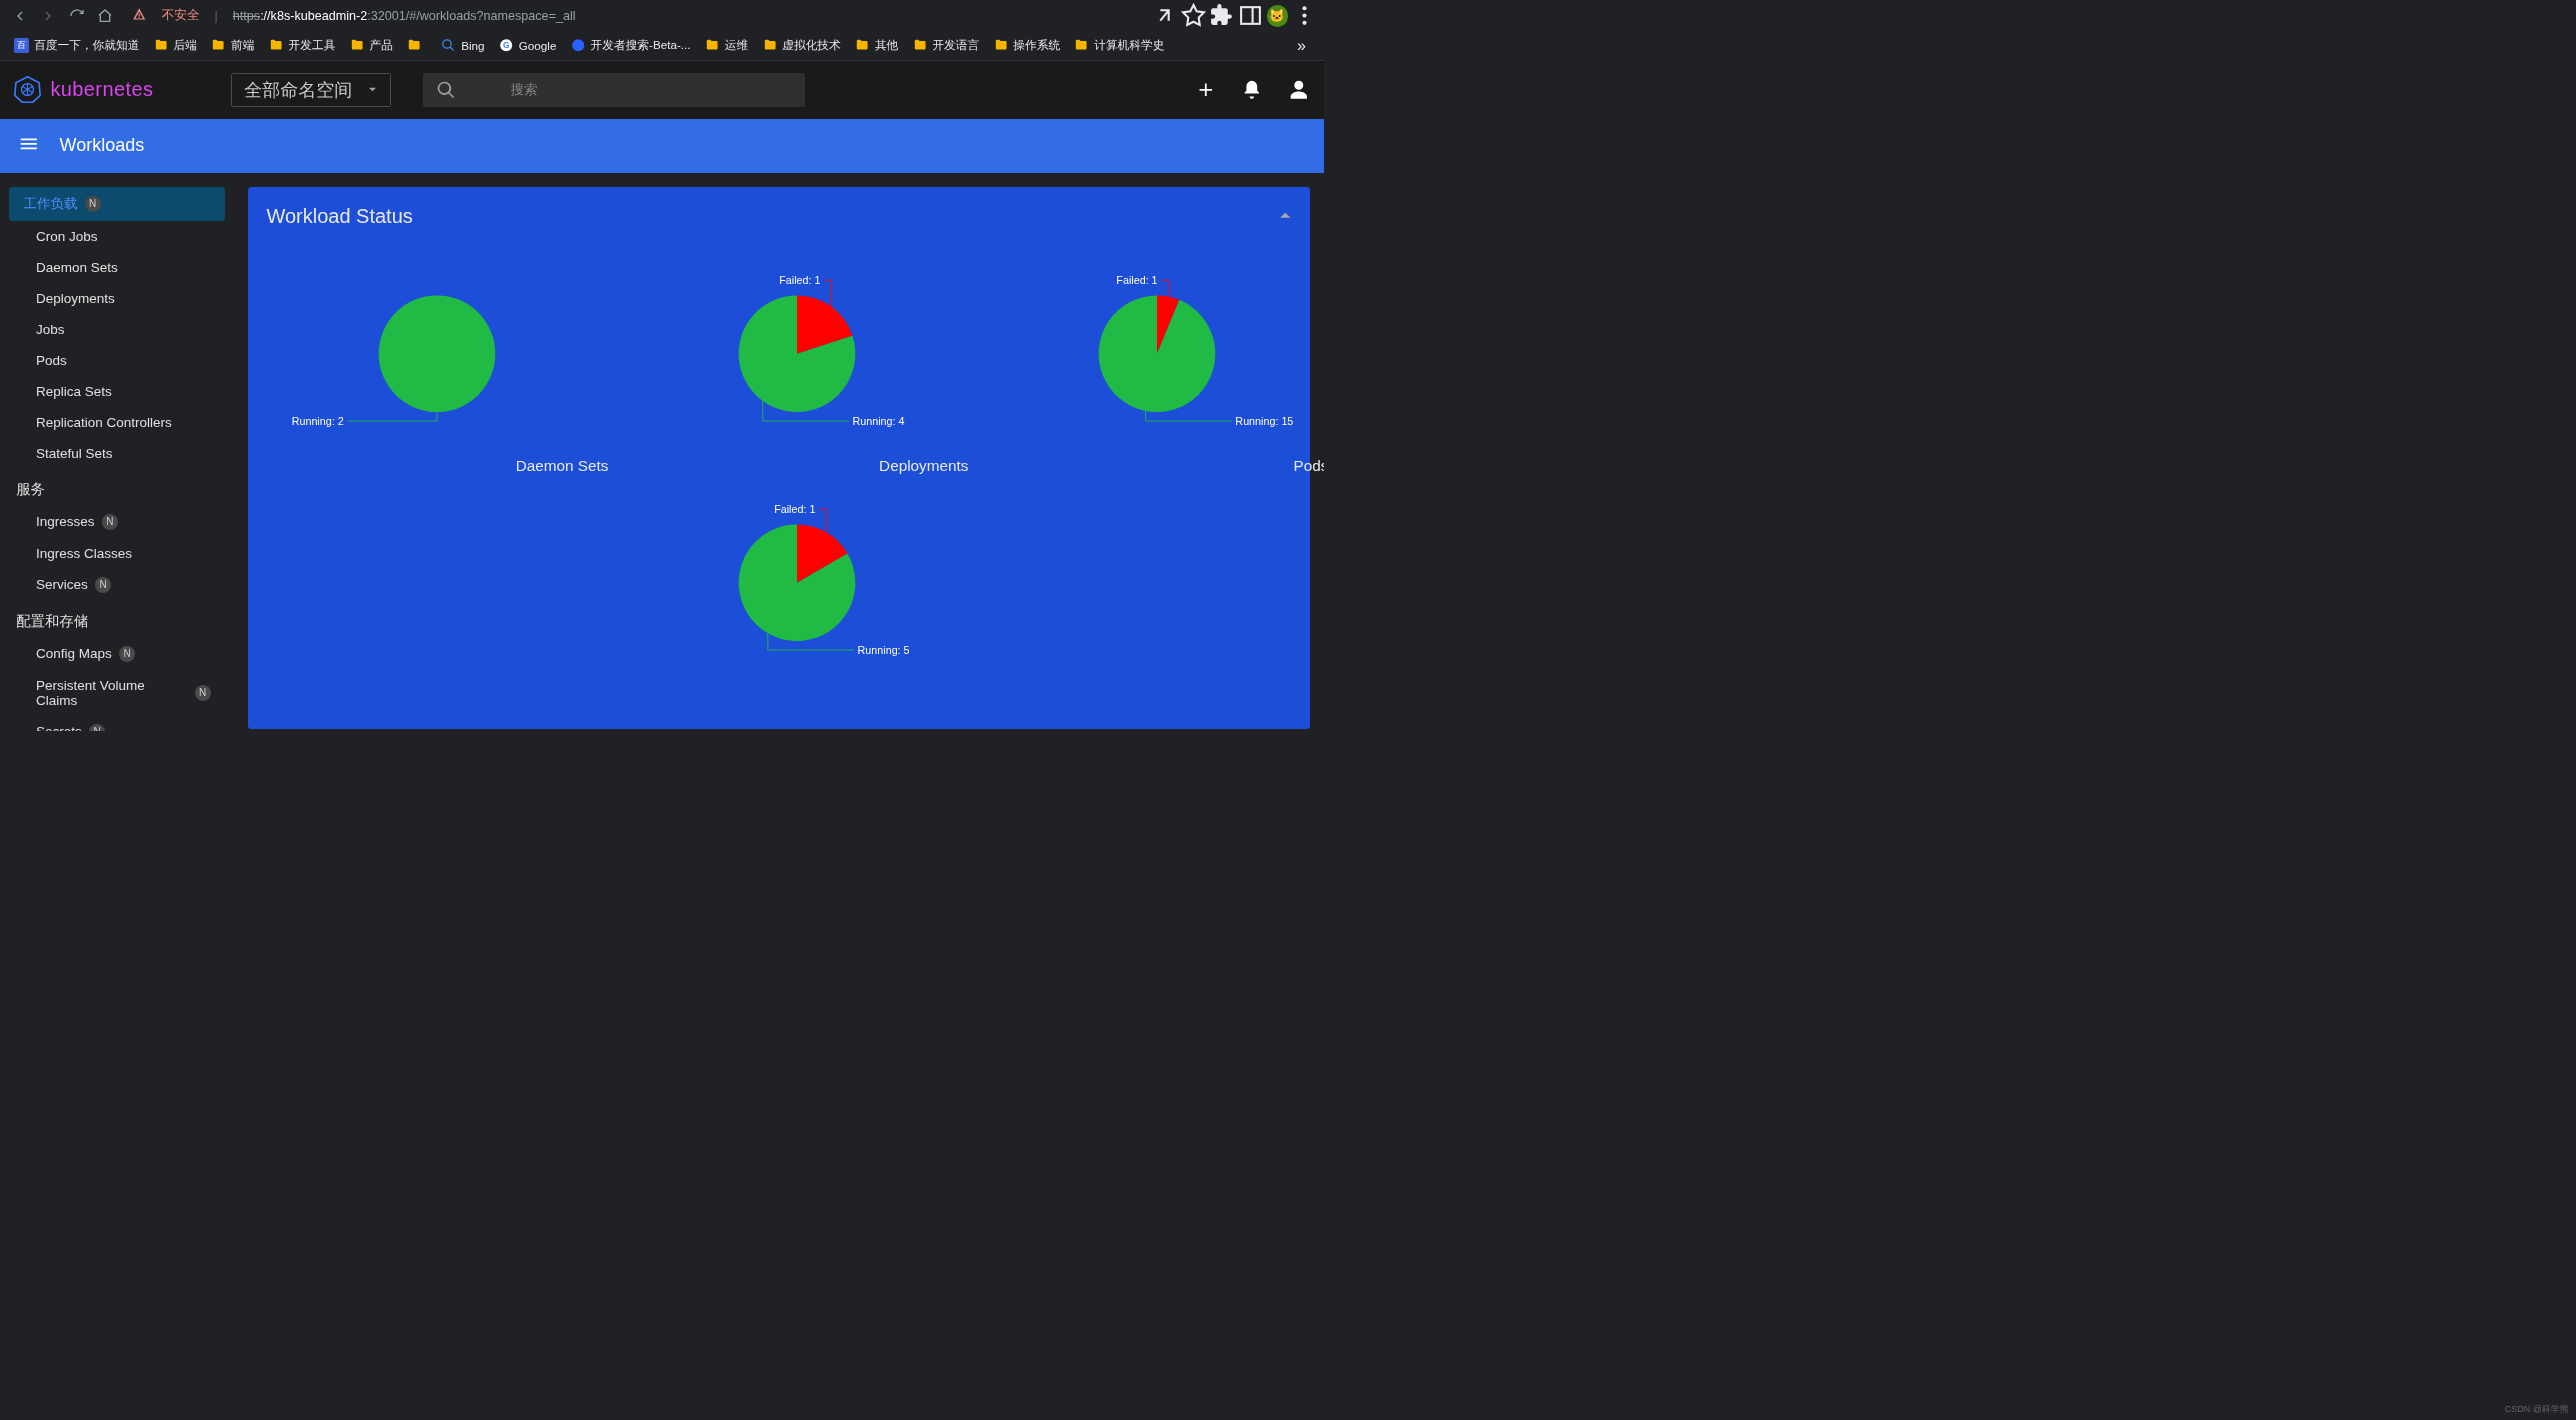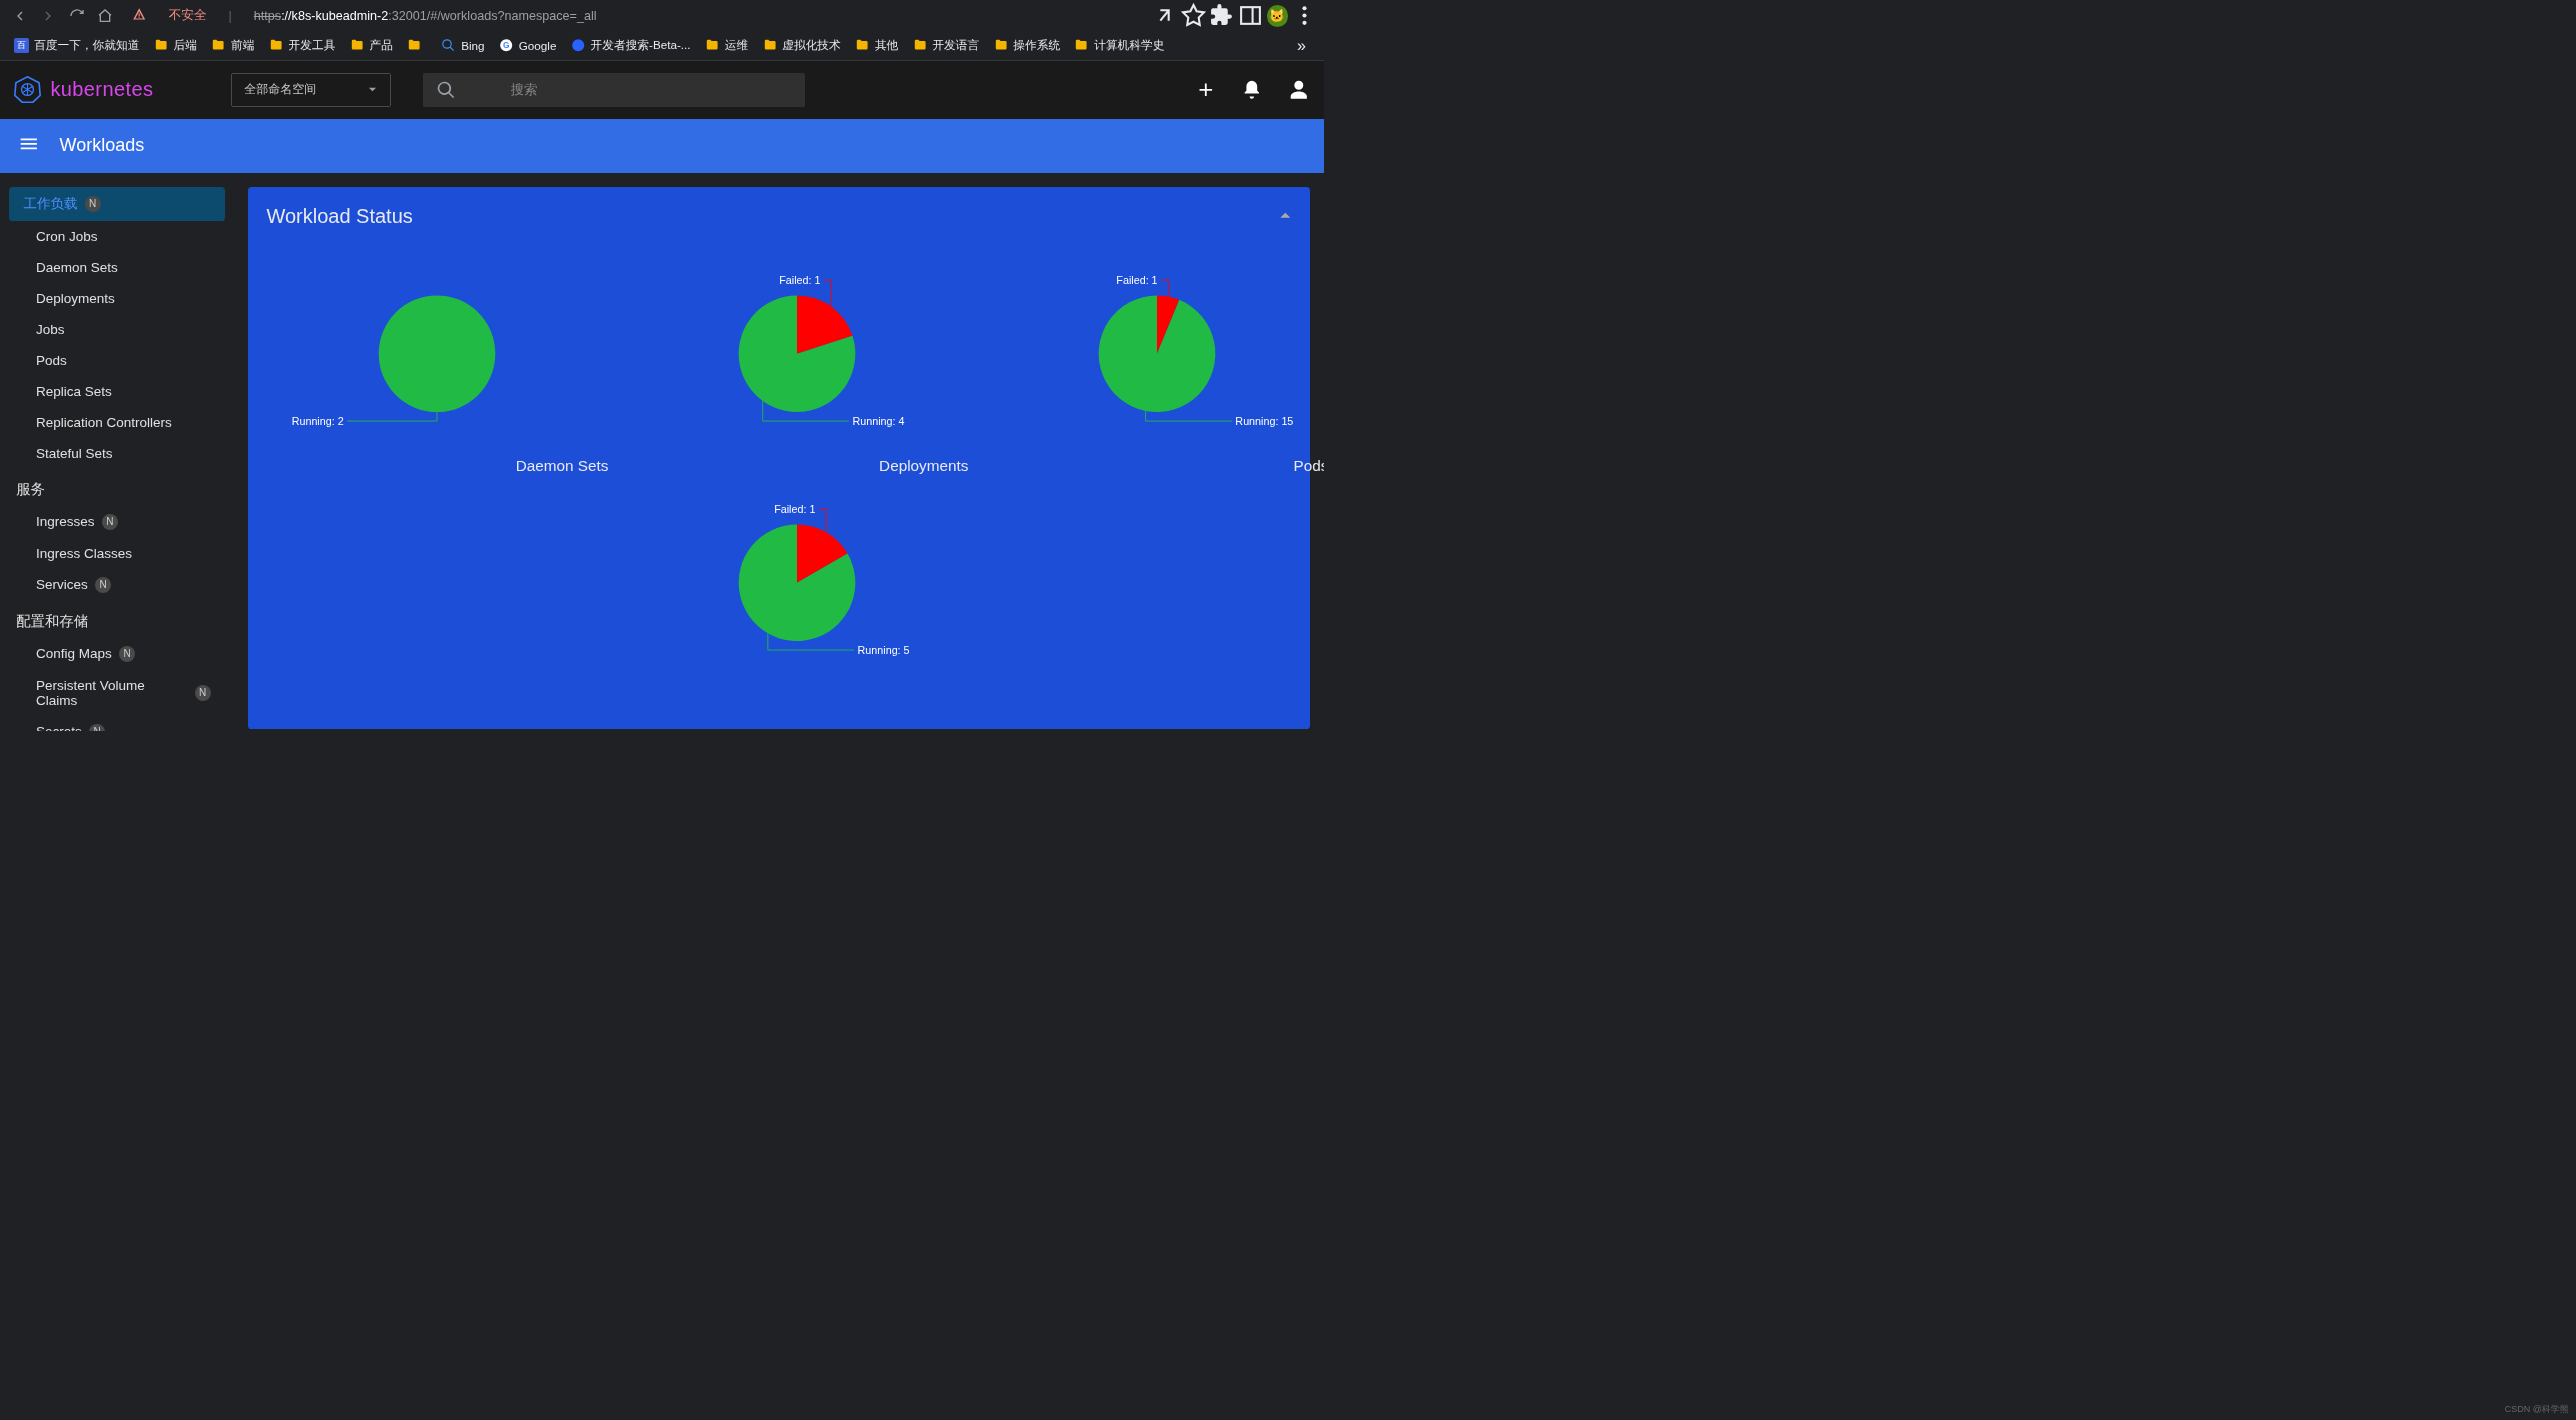--- a/index.html
+++ b/index.html
@@ -3,42 +3,42 @@
 <meta charset="utf-8">
 <style>
 * { margin:0; padding:0; box-sizing:border-box; font-family:"Helvetica Neue",Arial,"Microsoft YaHei",sans-serif; -webkit-font-smoothing:antialiased; }
 body { background:#202124; color:#e8eaed; width:1324px; height:731px; overflow:hidden; }
 
 
 .chrome-bar { height:31.5px; background:#202124; display:flex; align-items:center; padding:0 7.2px; gap:3.6px; }
 .nav-ico { width:25px; height:25px; display:flex; align-items:center; justify-content:center; color:#9aa0a6; cursor:pointer; border-radius:50%; }
 .nav-ico.dis { color:#5f6368; }
 .nav-ico svg { width:16px; height:16px; }
-.addr { flex:1; display:flex; align-items:center; height:27px; background:#202124; color:#9aa0a6; font-size:12.6px; padding:0 10.8px; gap:22px; }
+.addr { flex:1; display:flex; align-items:center; height:27px; background:#202124; color:#9aa0a6; font-size:12.6px; padding:0 10.8px; gap:15px; }
 .insec-ico { color:#f28b82; }
 .insec-txt { color:#f28b82; }
 .addr .sep { color:#5f6368; }
 .addr .host { color:#fff; }
 .addr .rest { color:#9aa0a6; }
 .strike { text-decoration:line-through; text-decoration-color:#9aa0a6; }
 .ext-ico { width:25px; height:25px; display:flex; align-items:center; justify-content:center; color:#e8eaed; cursor:pointer; }
 .avatar { width:21.6px; height:21.6px; border-radius:50%; background:#4f8a10; display:flex; align-items:center; justify-content:center; font-size:12.6px; }
 
 
 .bm-bar { height:29px; background:#202124; display:flex; align-items:center; padding:0 9px; gap:3.6px; font-size:11.7px; color:#e8eaed; border-bottom:0.9px solid #35363a;}
 .bm { display:flex; align-items:center; gap:5.4px; padding:3.6px 5.4px; cursor:pointer; border-radius:3.6px; white-space:nowrap; }
 .folder-ico { width:14.4px; height:14.4px; }
 .bm-img { width:14.4px; height:14.4px; border-radius:1.8px; }
 .bm-more { margin-left:auto; color:#e8eaed; font-size:16px; padding:0 9px; cursor:pointer; }
 
 
 .app-hdr { height:58px; background:#1a1a1a; display:flex; align-items:center; padding:0 14.4px; gap:14.4px; }
 .logo { display:flex; align-items:center; gap:9px; color:#d946ef; font-weight:500; font-size:20px; letter-spacing:0.4px; }
 .logo svg { width:27px; height:27px; }
-.ns-sel { margin-left:63px; width:160px; height:34px; border:0.9px solid #4a4a4a; background:transparent; color:#c9c9c9; display:flex; align-items:center; justify-content:space-between; padding:0 12.6px; font-size:12px; cursor:pointer; border-radius:1.8px;}
+.ns-sel { margin-left:63px; width:160px; height:34px; border:0.9px solid #4a4a4a; background:transparent; color:#c9c9c9; display:flex; align-items:center; justify-content:space-between; padding:0 12.6px; font-size:18px; cursor:pointer; border-radius:1.8px;}
 .ns-sel svg{width:9px;height:9px;fill:#9aa0a6;}
 .srch { margin-left:18px; width:382px; height:34px; background:#303030; display:flex; align-items:center; padding:0 12.6px; gap:10.8px; border-radius:1.8px;}
 .srch svg { width:20px; height:20px; fill:#9aa0a6; }
 .srch input { flex:1; background:transparent; border:none; outline:none; color:#e8eaed; font-size:13.5px;margin-left:44px; }
 .srch input::placeholder { color:#888; }
 .hdr-right { margin-left:auto; display:flex; align-items:center; gap:25px; color:#fff; }
 .hdr-right svg { width:21.6px; height:21.6px; fill:#fff; cursor:pointer; }
 
 
 .title-bar { height:54px; background:#326de6; display:flex; align-items:center; gap:20px; padding:0 18px;text-align:right;}

